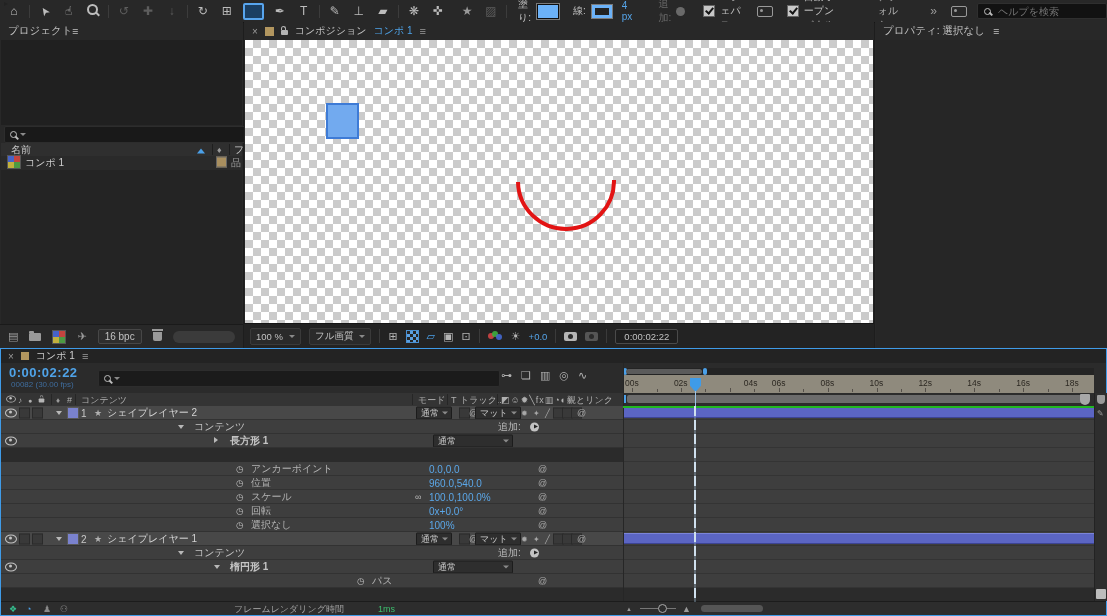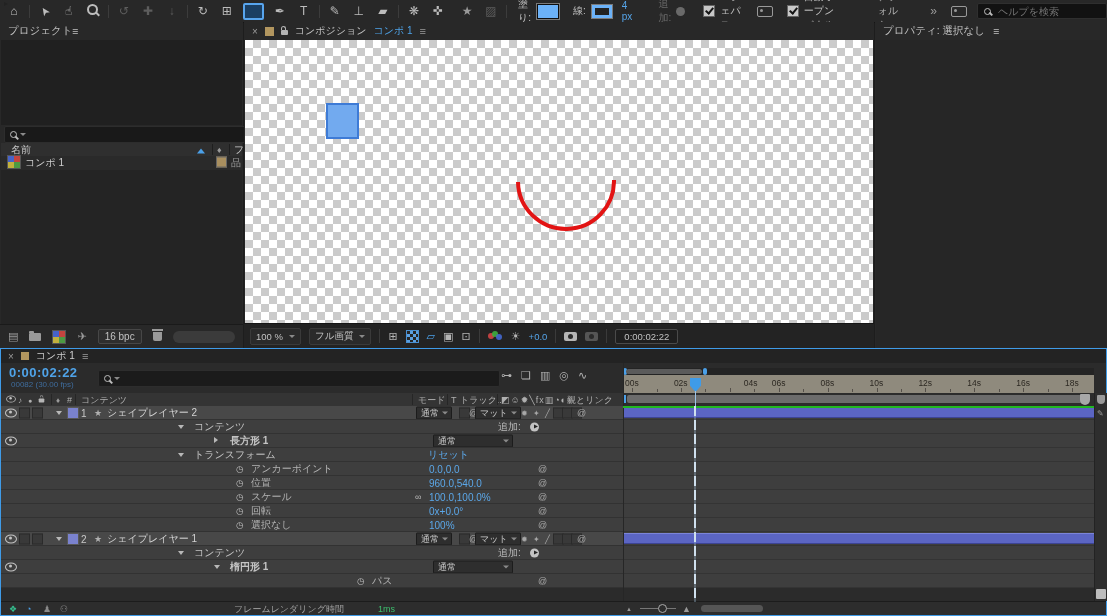--- a/index.html
+++ b/index.html
@@ -436,25 +436,20 @@
         <div class="tl-row">
           <div class="rl k-item">
             <span class="eye x-eye"></span>
             <span class="exp closed x-exp-item"></span>
             <span class="txt gname x-name-item">長方形 1</span>
             <span class="dd x-mode-item">通常</span>
           </div>
           <div class="rr"></div>
         </div>
         <div class="tl-row">
-          <div class="rl k-group">
-            <span class="exp open x-exp-group"></span>
-            <span class="txt gname x-name-group">トランスフォーム</span>
-            <span class="txt blue x-reset">リセット</span>
-          </div>
           <div class="rr"></div>
         </div>
         <div class="tl-row">
           <div class="rl k-prop">
             <span class="txt watch x-sw-prop">◷</span>
             <span class="txt pname x-name-prop">アンカーポイント</span>
             <span class="txt blue x-val">0.0,0.0</span>
             <span class="txt pick x-vpick">@</span>
           </div>
           <div class="rr"></div>

